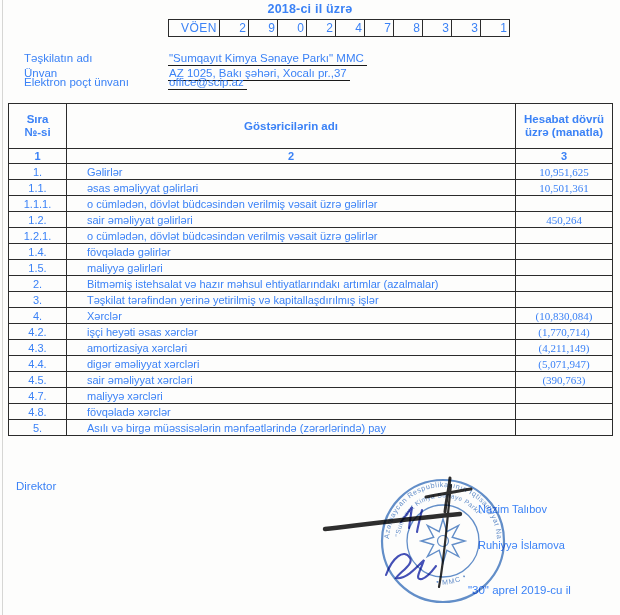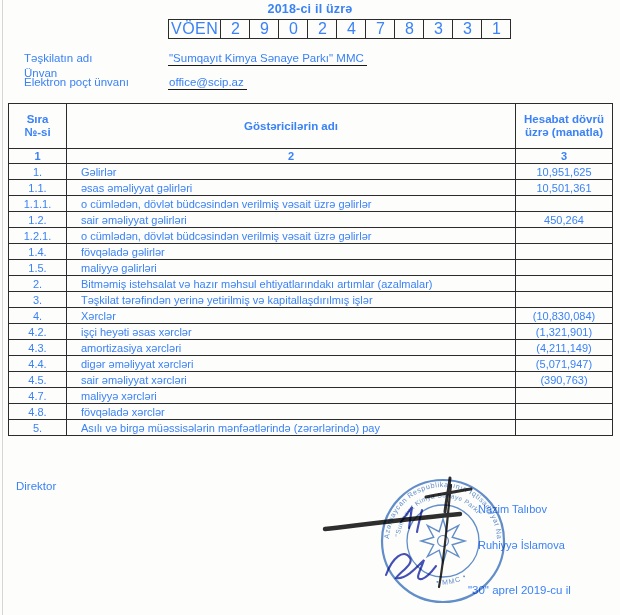--- a/index.html
+++ b/index.html
@@ -9,41 +9,41 @@
     overflow:hidden;margin:0 auto;
   }
   .scan-line{position:absolute;left:2px;top:0;width:1px;height:615px;background:#d6d6d4;}
   .title{
     position:absolute;left:0;right:0;top:2px;text-align:center;
     font-size:12.5px;font-weight:bold;letter-spacing:.2px;
   }
   table{border-collapse:collapse;}
   .voen{position:absolute;left:168px;top:19px;}
   .voen td{
-    border:1.4px solid #2b2b2b;height:16px;text-align:center;
-    font-size:16px;padding:0 2px;
+    border:1.4px solid #2b2b2b;height:16px;text-align:right;
+    font-size:12px;padding:0 2px;
   }
   .voen td.voen-label{width:46px;letter-spacing:.5px;}
   .voen td.voen-digit{width:24px;}
   .info-label{position:absolute;left:24px;font-size:11.5px;white-space:nowrap;text-align:center;}
   .info-value{
     position:absolute;left:168px;font-size:11.5px;white-space:nowrap;
     border-bottom:1.2px solid #1a1a1a;padding:0 3px 1px 1px;
   }
   .main{position:absolute;left:8px;top:103px;width:604px;table-layout:fixed;}
   .main th,.main td{
     border:1.3px solid #2b2b2b;font-size:11px;overflow:hidden;
     white-space:nowrap;padding:0;
   }
   .main thead tr.head th{font-weight:bold;text-align:center;height:44px;line-height:13px;font-size:11.5px;white-space:normal;}
   .main thead tr.nums td{font-weight:bold;text-align:center;height:14px;}
   .main tbody tr{height:16px;}
   .main td.no{text-align:center;}
-  .main td.nm{text-align:left;padding-left:14px;}
-  .main td.val{text-align:center;}
+  .main td.nm{text-align:left;padding-left:20px;}
+  .main td.val{text-align:center;font-family:Liberation Serif, serif;}
   .sig-role{position:absolute;font-size:11.5px;white-space:nowrap;}
   .sig-name{position:absolute;left:478px;font-size:11px;white-space:nowrap;}
   .date-line{position:absolute;left:468px;top:584px;font-size:11.5px;white-space:nowrap;}
   .stamp{position:absolute;left:378px;top:476px;mix-blend-mode:multiply;opacity:.88;}
   .sig-ink{position:absolute;mix-blend-mode:multiply;}
   .ink-black{left:315px;top:463px;}
   .ink-blue{left:378px;top:498px;}
 </style>
 </head>
 <body>
@@ -67,20 +67,21 @@
       <td class="voen-digit">3</td>
       <td class="voen-digit">3</td>
       <td class="voen-digit">1</td>
     </tr>
   </tbody>
     </table>
 
   <span class="info-label" style="top:52px">Təşkilatın adı</span>
   <span class="info-value" style="top:52px">"Sumqayıt Kimya Sənaye Parkı" MMC</span>
   <span class="info-label" style="top:67px">Ünvan</span>
+  <span class="info-value" style="top:67px">AZ 1025,  Bakı şəhəri, Xocalı pr.,37</span>
   <span class="info-label" style="top:76px">Elektron poçt ünvanı</span>
   <span class="info-value" style="top:76px">office@scip.az</span>
 
   <table class="main">
     <colgroup>
       <col style="width:58px">
         <col style="width:449px">
         <col style="width:97px">
     </colgroup>
     <thead>
@@ -158,21 +159,21 @@
         <tr>
           <td class="no">4.</td>
           <td class="nm">Xərclər</td>
           <td class="val">(10,830,084)</td>
         </tr>
 
 
         <tr>
           <td class="no">4.2.</td>
           <td class="nm">işçi heyəti əsas xərclər</td>
-          <td class="val">(1,321,901)</td>
+          <td class="val">(1,770,714)</td>
         </tr>
 
         <tr>
           <td class="no">4.3.</td>
           <td class="nm">amortizasiya xərcləri</td>
           <td class="val">(4,211,149)</td>
         </tr>
 
         <tr>
           <td class="no">4.4.</td>

